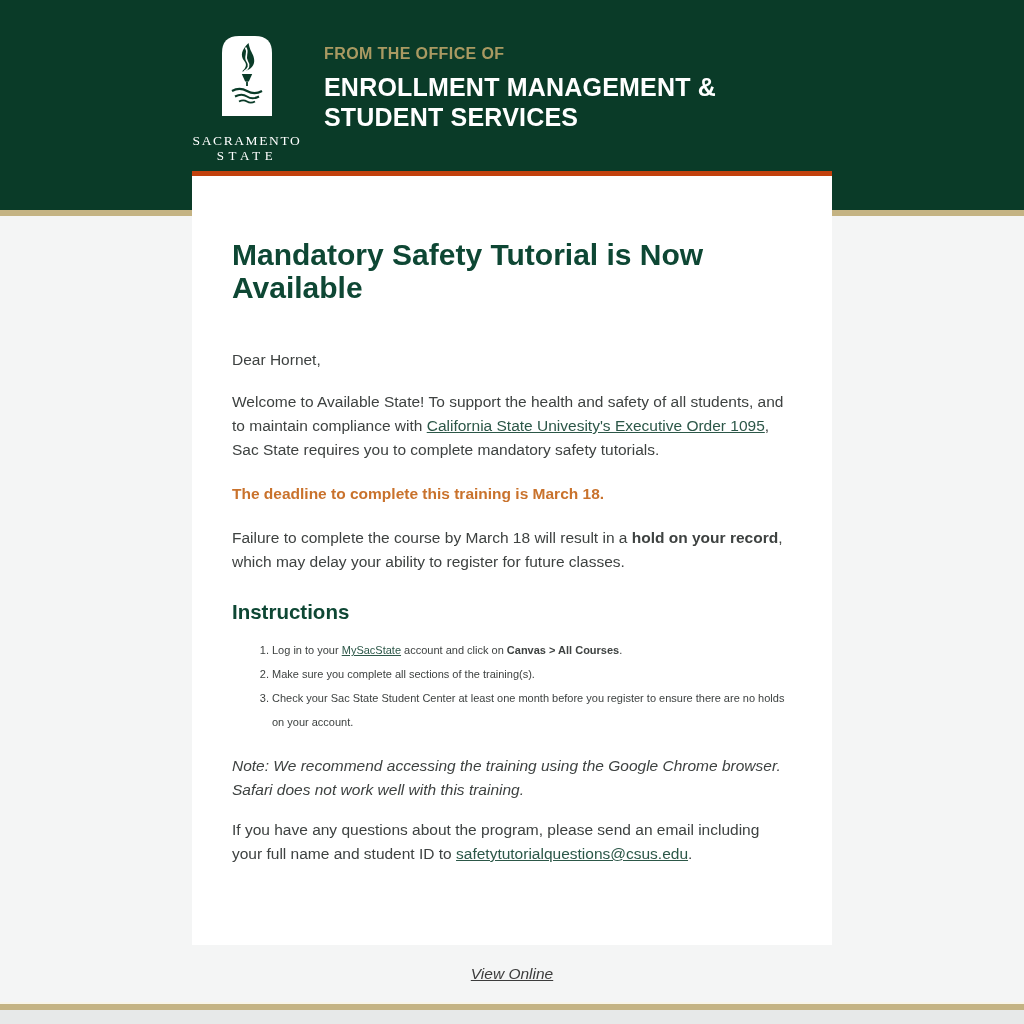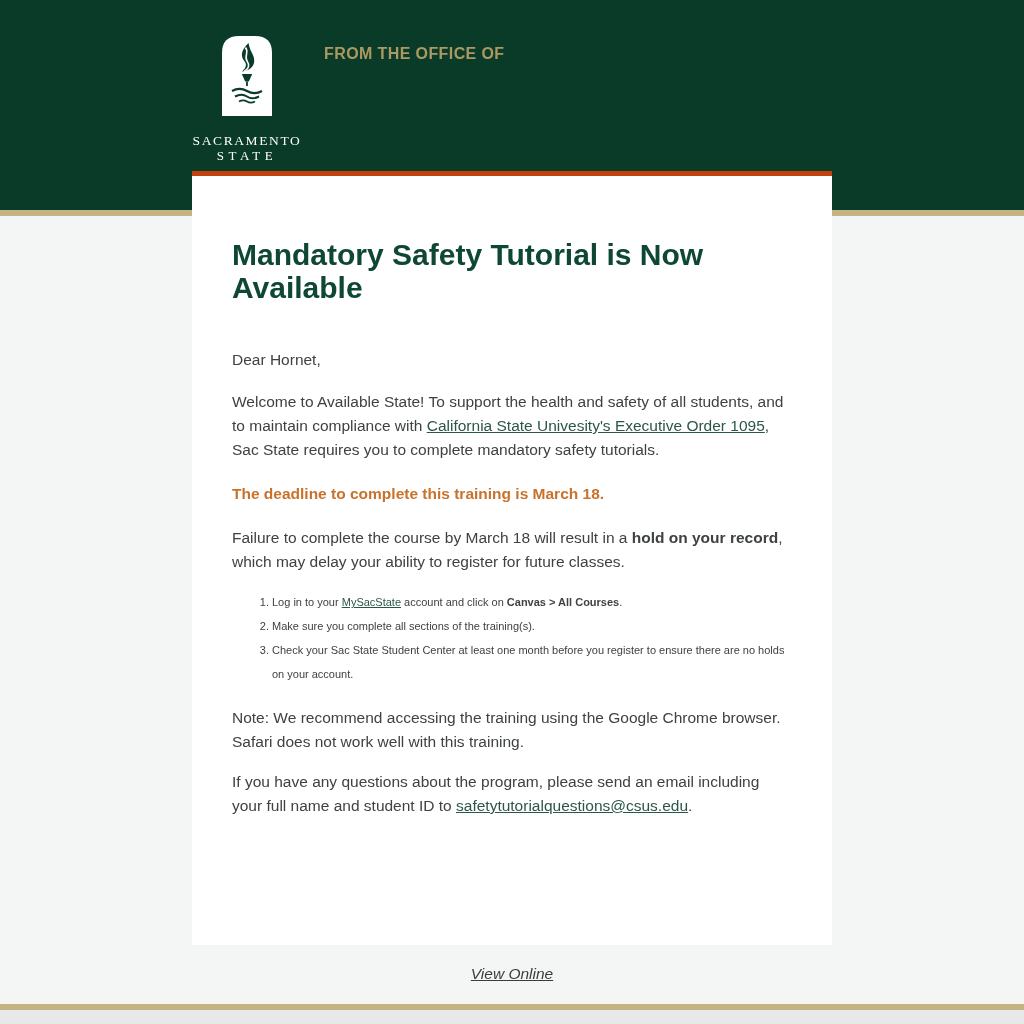--- a/index.html
+++ b/index.html
@@ -53,21 +53,21 @@
   .card p { color: #3e4241; font-size: 15.5px; line-height: 24px; margin: 16px 0; }
   .card .greeting { font-weight: normal; margin-bottom: 18px; }
   .card a { color: #2c5748; text-decoration: underline; cursor: pointer; }
   .card .deadline { color: #c9722c; font-weight: bold; margin: 20px 0; }
   .card strong { color: #3e4241; }
   .card h2 {
     color: #0e4734; font-size: 20.5px; font-weight: bold; margin: 26px 0 6px;
   }
   .card ol { margin: 14px 0 20px; padding-left: 40px; }
   .card ol li { color: #3e4241; font-size: 11px; line-height: 24px; }
-  .card .note { margin-top: 12px; }
+  .card .note { font-style: italic; margin-top: 12px; }
 
   
   .view-online-bar {
     height: 57px; flex: 0 0 57px; display: flex;
     align-items: center; justify-content: center;
   }
   .view-online-bar a {
     color: #3c3c3c; font-size: 15.5px; text-decoration: underline; cursor: pointer; font-style: italic;
   }
   .bottom-strip { background: #e7e9e9; flex: 1 1 auto; }
@@ -94,39 +94,44 @@
           <path d="M17,65.5 C20,63.9 22.5,63.9 25,65.5 C27.5,67.1 30,67.1 33,65.5" fill="none" stroke="#0a3b28" stroke-width="1.8"></path>
         </svg>
         <div class="wordmark">
           <span class="wm1">SACRAMENTO</span>
           <span class="wm2">STATE</span>
         </div>
       </div>
 
       <div class="header-titles">
         <div class="eyebrow">FROM THE OFFICE OF</div>
+        <div class="dept">
+          <span>ENROLLMENT MANAGEMENT &amp;</span><br>
+          <span>STUDENT SERVICES</span>
+        </div>
       </div>
 
     </div>
   </header>
 
   <div class="gold-stripe top"></div>
 
   <main class="card">
     <h1>Mandatory Safety Tutorial is Now Available</h1>
 
     <p class="greeting">Dear Hornet,</p>
 
     <p><span>Welcome to Available State! To support the health and safety of all students, and to maintain compliance with </span><a>California State Univesity's Executive Order 1095</a><span>, Sac State requires you to complete mandatory safety tutorials.</span></p>
 
 
     <p class="deadline">The deadline to complete this training is March 18.</p>
 
     <p><span>Failure to complete the course by March 18 will result in a </span><strong>hold on your record</strong><span>, which may delay your ability to register for future classes.</span></p>
 
+    <h2>Instructions</h2>
 
     <ol>
       <li><span>Log in to your </span><a>MySacState</a><span> account and click on </span><strong>Canvas &gt; All Courses</strong><span>.</span></li>
       <li>Make sure you complete all sections of the training(s).</li>
       <li>Check your Sac State Student Center at least one month before you register to ensure there are no holds on your account.</li>
     </ol>
 
     <p class="note">Note: We recommend accessing the training using the Google Chrome browser. Safari does not work well with this training.</p>
 
     <p><span>If you have any questions about the program, please send an email including your full name and student ID to </span><a>safetytutorialquestions@csus.edu</a><span>.</span></p>

